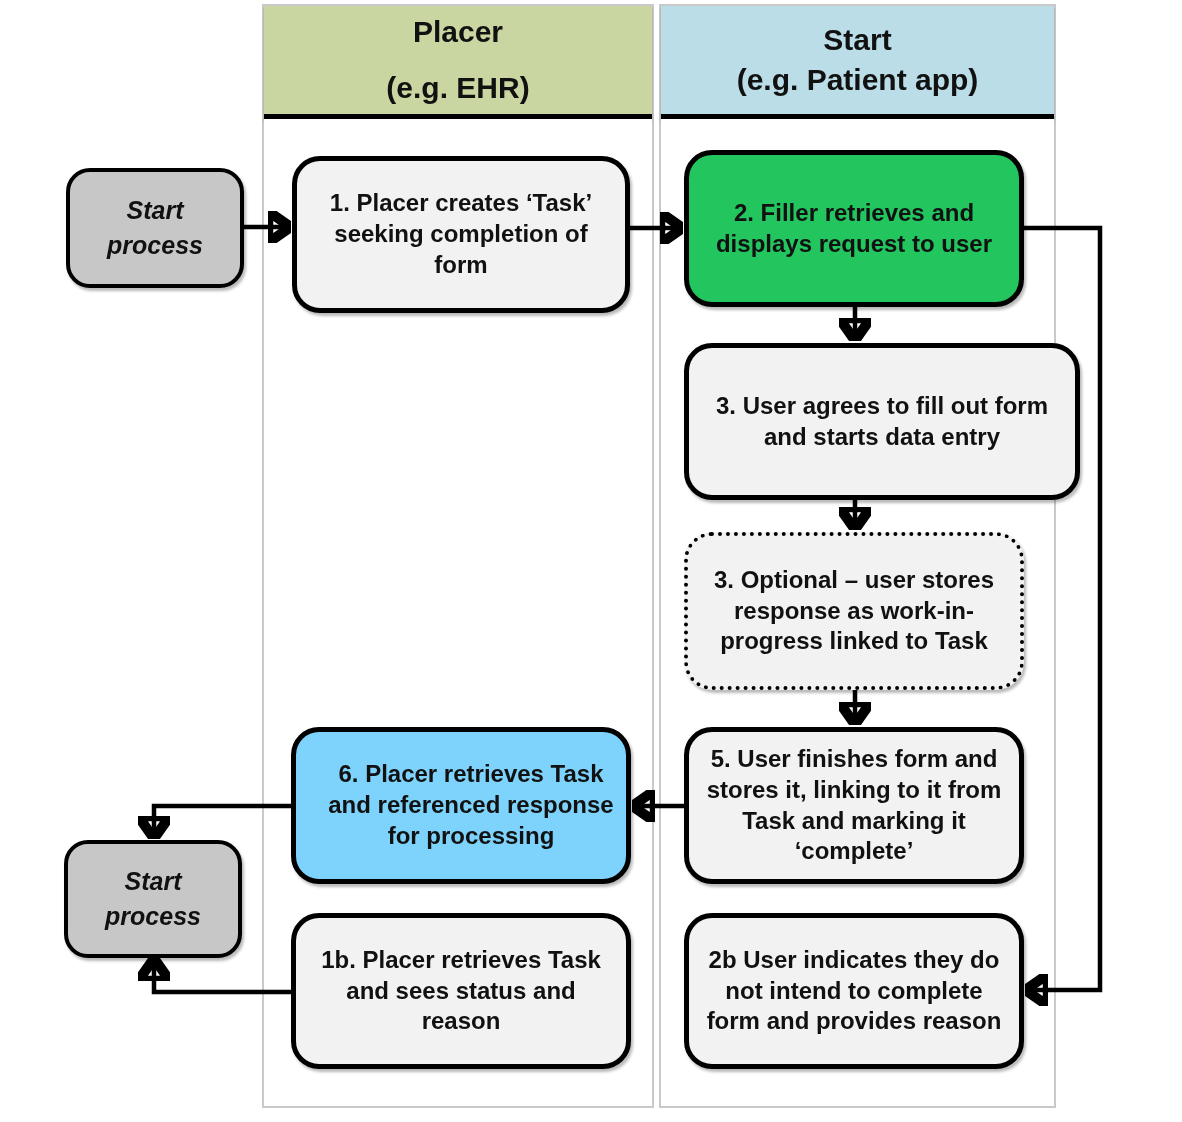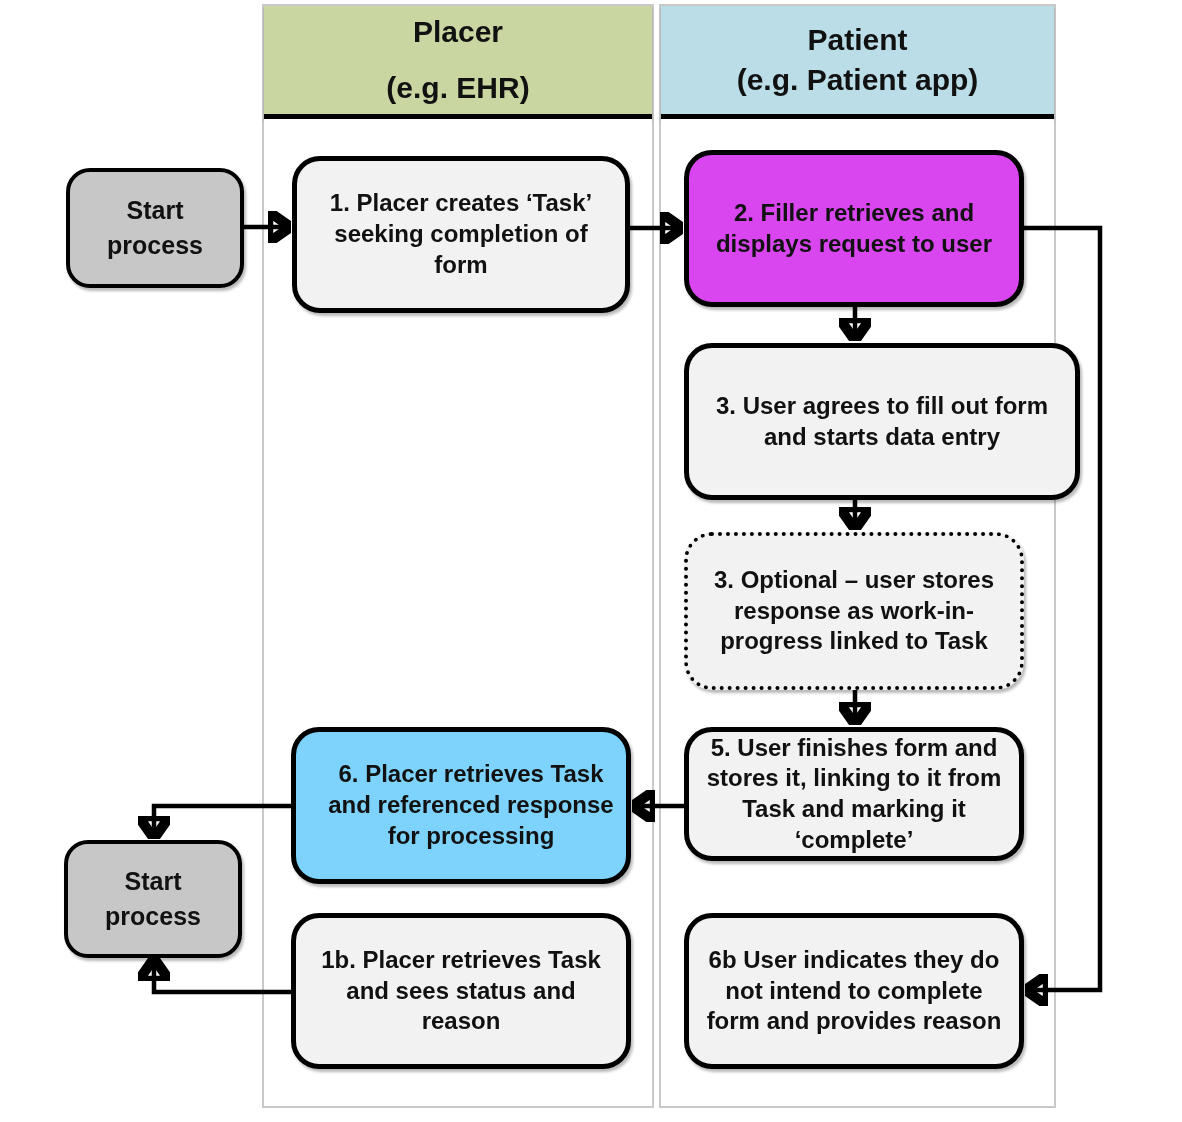--- a/index.html
+++ b/index.html
@@ -72,52 +72,53 @@
     line-height: 1.28;
     color: #111111;
     padding: 4px 8px;
     box-shadow: 2px 3px 3px rgba(0,0,0,0.28);
   }
   .node.dotted { border-style: dotted; border-width: 4px; }
   .terminator {
     background: #c7c7c7;
     border-width: 4px;
     border-radius: 24px;
+    font-style: italic;
     font-size: 25px;
     line-height: 1.4;
   }
 
   
   #n-start-top    { left: 66px;  top: 168px; width: 178px; height: 120px; }
   #n-step1        { left: 292px; top: 150px; width: 338px; height: 157px; margin-top: 6px; }
   #n-step2        { left: 684px; top: 150px; width: 340px; height: 157px; }
   #n-step3        { left: 684px; top: 343px; width: 396px; height: 157px; }
   #n-step4        { left: 684px; top: 532px; width: 340px; height: 158px; }
-  #n-step5        { left: 684px; top: 727px; width: 340px; height: 134px; }
+  #n-step5        { left: 684px; top: 727px; width: 340px; height: 157px; }
   #n-step6        { left: 291px; top: 727px; width: 340px; height: 157px; }
   #n-step6b       { left: 291px; top: 913px; width: 340px; height: 156px; }
   #n-step3b       { left: 684px; top: 913px; width: 340px; height: 156px; }
   #n-start-bottom { left: 64px;  top: 840px; width: 178px; height: 118px; }
 </style>
 </head>
 <body>
 
 <div class="canvas">
 
   <div class="lane lane-placer">
     <div class="lane-header" style="background-color: rgb(201, 214, 161); gap: 15px;">
       <div>Placer</div>
       <div>(e.g. EHR)</div>
     </div>
     <div class="lane-body"></div>
   </div>
 
   <div class="lane lane-filler">
     <div class="lane-header" style="background-color: rgb(186, 221, 231);">
-      <div>Patient</div>
+      <div>Start</div>
       <div>(e.g. Patient app)</div>
     </div>
     <div class="lane-body"></div>
   </div>
 
   <svg class="arrows" width="1182" height="1122" viewBox="0 0 1182 1122" aria-hidden="true">
     <defs>
       <marker id="arrow" viewBox="0 0 10 14" refX="9.7" refY="7" markerWidth="5" markerHeight="7" orient="auto">
         <path d="M0,0 L10,7 L0,14 Z" fill="#000000" stroke="none"></path>
       </marker>
@@ -130,29 +131,29 @@
     <path d="M684 806 H633" marker-end="url(#arrow)"></path>
     <path d="M294 806 H154 V838" marker-end="url(#arrow)"></path>
     <path d="M294 992 H154 V959" marker-end="url(#arrow)"></path>
     <path d="M1023 228 H1100 V990 H1026" marker-end="url(#arrow)"></path>
   </svg>
 
   <div id="n-start-top" class="node terminator" style="background-color: rgb(199, 199, 199);">Start process</div>
 
   <div id="n-step1" class="node" style="background-color: rgb(242, 242, 242);">1. Placer creates ‘Task’ seeking completion of form</div>
 
-  <div id="n-step2" class="node" style="background-color: #d946ef;">2. Filler retrieves and displays request to user</div>
+  <div id="n-step2" class="node" style="background-color: #22c55e;">2. Filler retrieves and displays request to user</div>
 
   <div id="n-step3" class="node" style="background-color: rgb(242, 242, 242);">3. User agrees to fill out form and starts data entry</div>
 
   <div id="n-step4" class="node dotted" style="background-color: rgb(242, 242, 242);">3. Optional – user stores response as work-in-progress linked to Task</div>
 
   <div id="n-step5" class="node" style="background-color: rgb(242, 242, 242);">5. User finishes form and stores it, linking to it from Task and marking it ‘complete’</div>
 
   <div id="n-step6" class="node" style="background-color: #7dd3fc; padding-left: 28px;">6. Placer retrieves Task and referenced response for processing</div>
 
   <div id="n-step6b" class="node" style="background-color: rgb(242, 242, 242);">1b. Placer retrieves Task and sees  status and reason</div>
 
-  <div id="n-step3b" class="node" style="background-color: rgb(242, 242, 242);">6b User indicates they do not intend to complete form and provides reason</div>
+  <div id="n-step3b" class="node" style="background-color: rgb(242, 242, 242);">2b User indicates they do not intend to complete form and provides reason</div>
 
   <div id="n-start-bottom" class="node terminator" style="background-color: rgb(199, 199, 199);">Start process</div>
 
 </div>
 
 </body></html>

